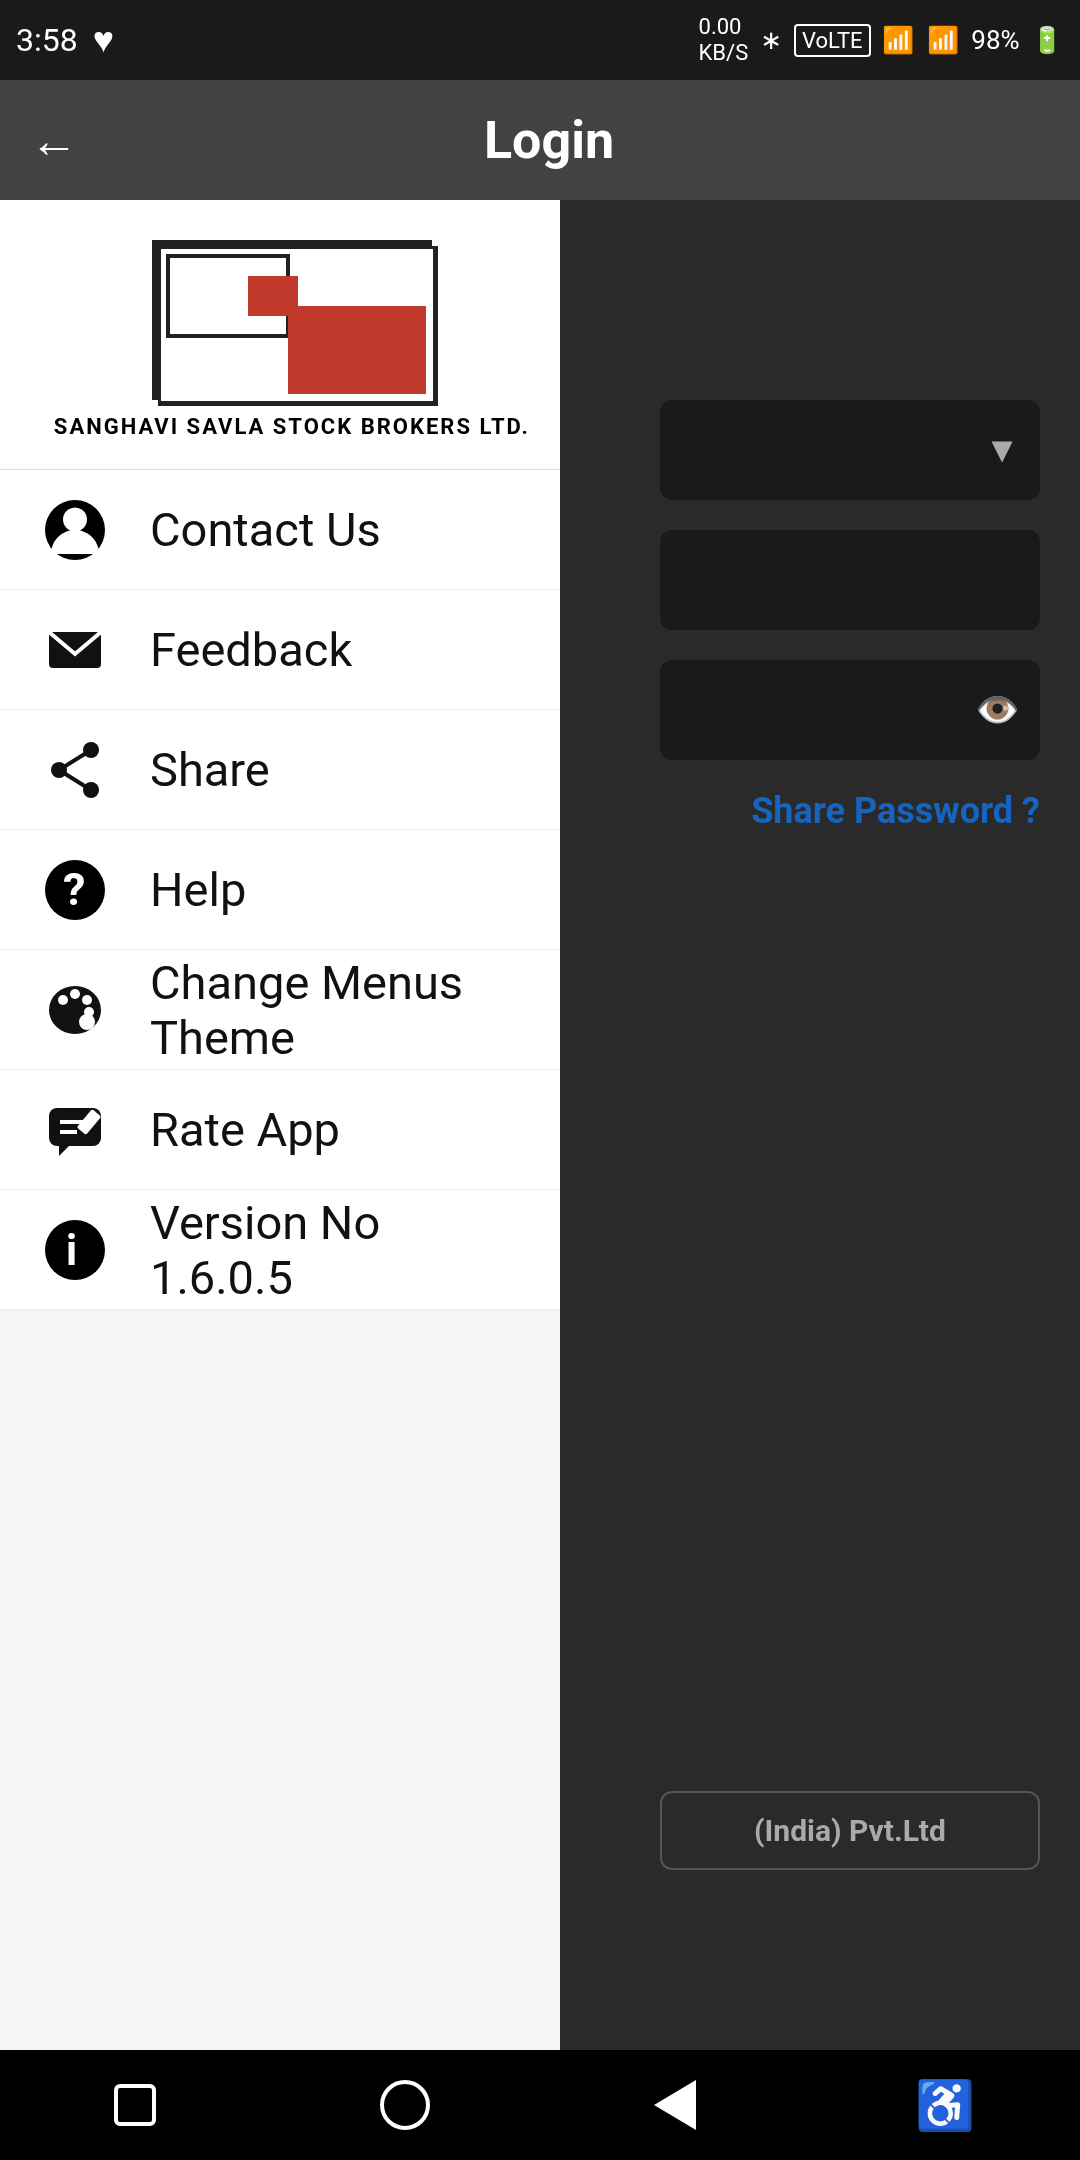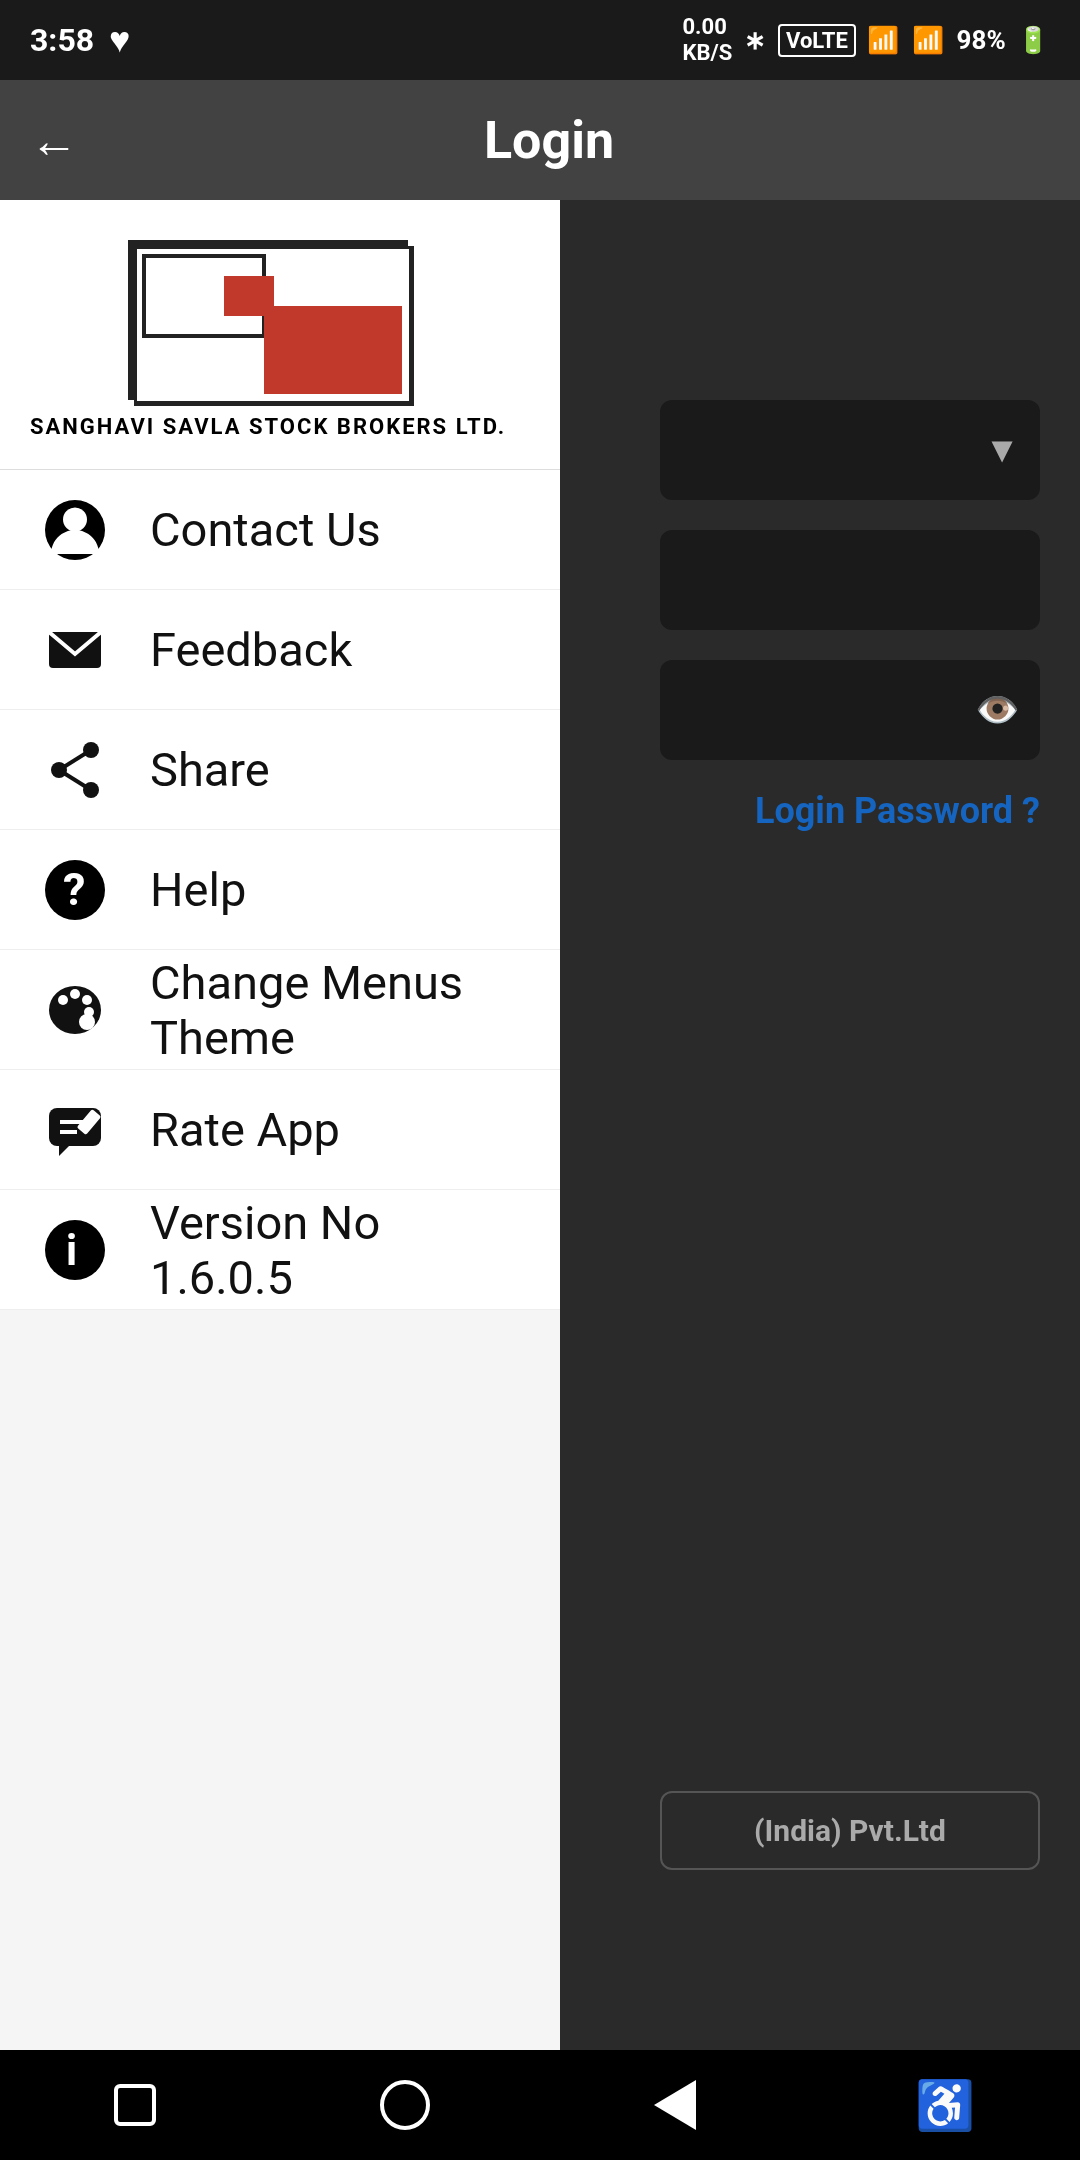--- a/index.html
+++ b/index.html
@@ -15,24 +15,24 @@
     }
 
     
     .status-bar {
       width: 100%;
       height: 80px;
       background: #1a1a1a;
       display: flex;
       align-items: center;
       justify-content: space-between;
-      padding: 0 30px;
+      padding: 0 16px;
       color: #fff;
       font-size: 32px;
-      font-weight: 700;
+      font-weight: 400;
       position: relative;
       z-index: 100;
     }
 
     .status-left {
       display: flex;
       align-items: center;
       gap: 15px;
     }
 
@@ -143,26 +143,26 @@
       background: #fff;
       z-index: 50;
       display: flex;
       flex-direction: column;
       overflow: hidden;
     }
 
     
     .drawer-logo {
       width: 100%;
-      padding: 40px 24px 30px 30px;
+      padding: 40px 30px 30px 30px;
       background: #fff;
       border-bottom: 1px solid #ddd;
       display: flex;
       align-items: center;
-      justify-content: flex-start;
+      justify-content: flex-end;
     }
 
     .logo-container {
       display: flex;
       flex-direction: column;
       align-items: center;
     }
 
     .logo-graphic {
       width: 280px;
@@ -318,21 +318,21 @@
 </div>
 
 <div class="login-bg">
   <div class="login-field">
     <span class="dropdown-arrow">▼</span>
   </div>
   <div class="login-field"></div>
   <div class="login-field">
     <span class="eye-icon">👁️</span>
   </div>
-  <div class="forgot-password">Login Password ?</div>
+  <div class="forgot-password">Share Password ?</div>
   <div class="company-footer">(India) Pvt.Ltd</div>
 </div>
 
 <div class="drawer">
 
   <div class="drawer-logo">
     <div class="logo-container">
       <div class="logo-graphic">
         
         <svg width="280" height="160" viewBox="0 0 280 160">

